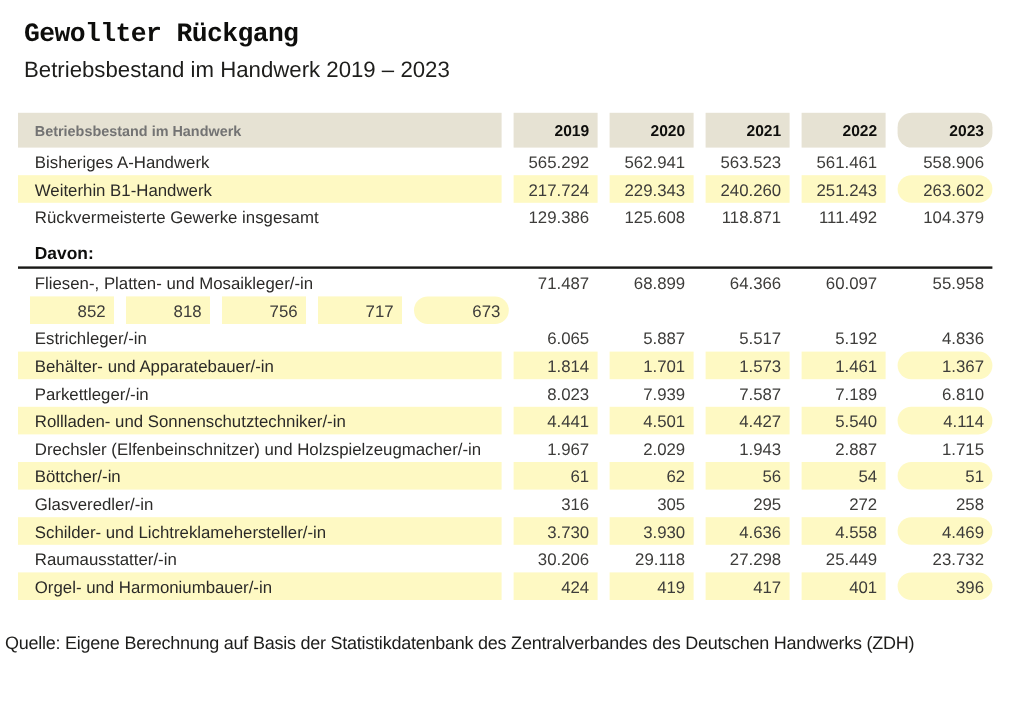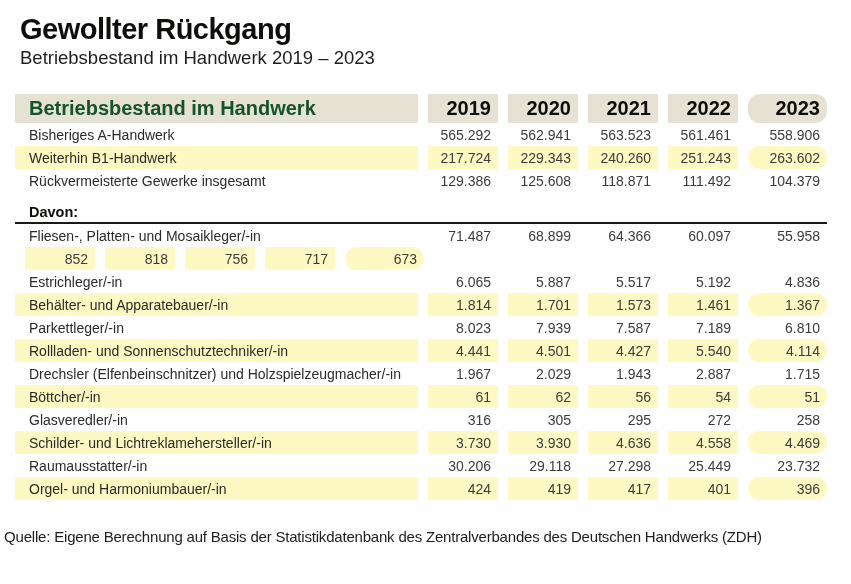--- a/index.html
+++ b/index.html
@@ -6,25 +6,26 @@
   html, body { background: #ffffff; }
   body {
     width: 851px; height: 584px;
     font-family: "Liberation Sans", sans-serif;
     color: #1d1d1b;
     overflow: hidden;
     position: relative;
   }
   .page-title {
     padding: 12px 0 0 20px;
-    font-size: 29px;
+    font-size: 22px;
     line-height: 34px;
     font-weight: bold;
     letter-spacing: -0.5px;
     color: #0e0e0c;
+    font-family: Liberation Mono, monospace;
   }
   .subtitle {
     margin-top: 1px;
     padding-left: 20px;
     font-size: 18.5px;
     line-height: 22px;
     font-weight: 400;
     color: #1d1d1b;
   }
   .table {
@@ -46,22 +47,22 @@
     margin-left: 10px;
     padding-right: 7px;
     justify-content: flex-end;
     text-align: right;
     color: #3d3c3a;
     font-variant-numeric: tabular-nums;
   }
   .cell.num.last { width: 79px; border-radius: 12px; }
   .header-row { height: 29px; font-weight: bold; }
   .header-row .cell { background: #e6e2d3; }
-  .header-row .cell.label { font-size: 20px; color: #14532d; }
-  .header-row .cell.num { font-size: 20px; color: #0e0e0c; }
+  .header-row .cell.label { font-size: 12px; color: #737373; }
+  .header-row .cell.num { font-size: 13px; color: #0e0e0c; }
   .striped .cell { background: #fef9c3; }
   .section-row {
     height: 23px;
     margin-top: 9px;
     display: flex;
     align-items: center;
     border-bottom: 2px solid #191917;
   }
   .section-row .label {
     padding-left: 14px;

